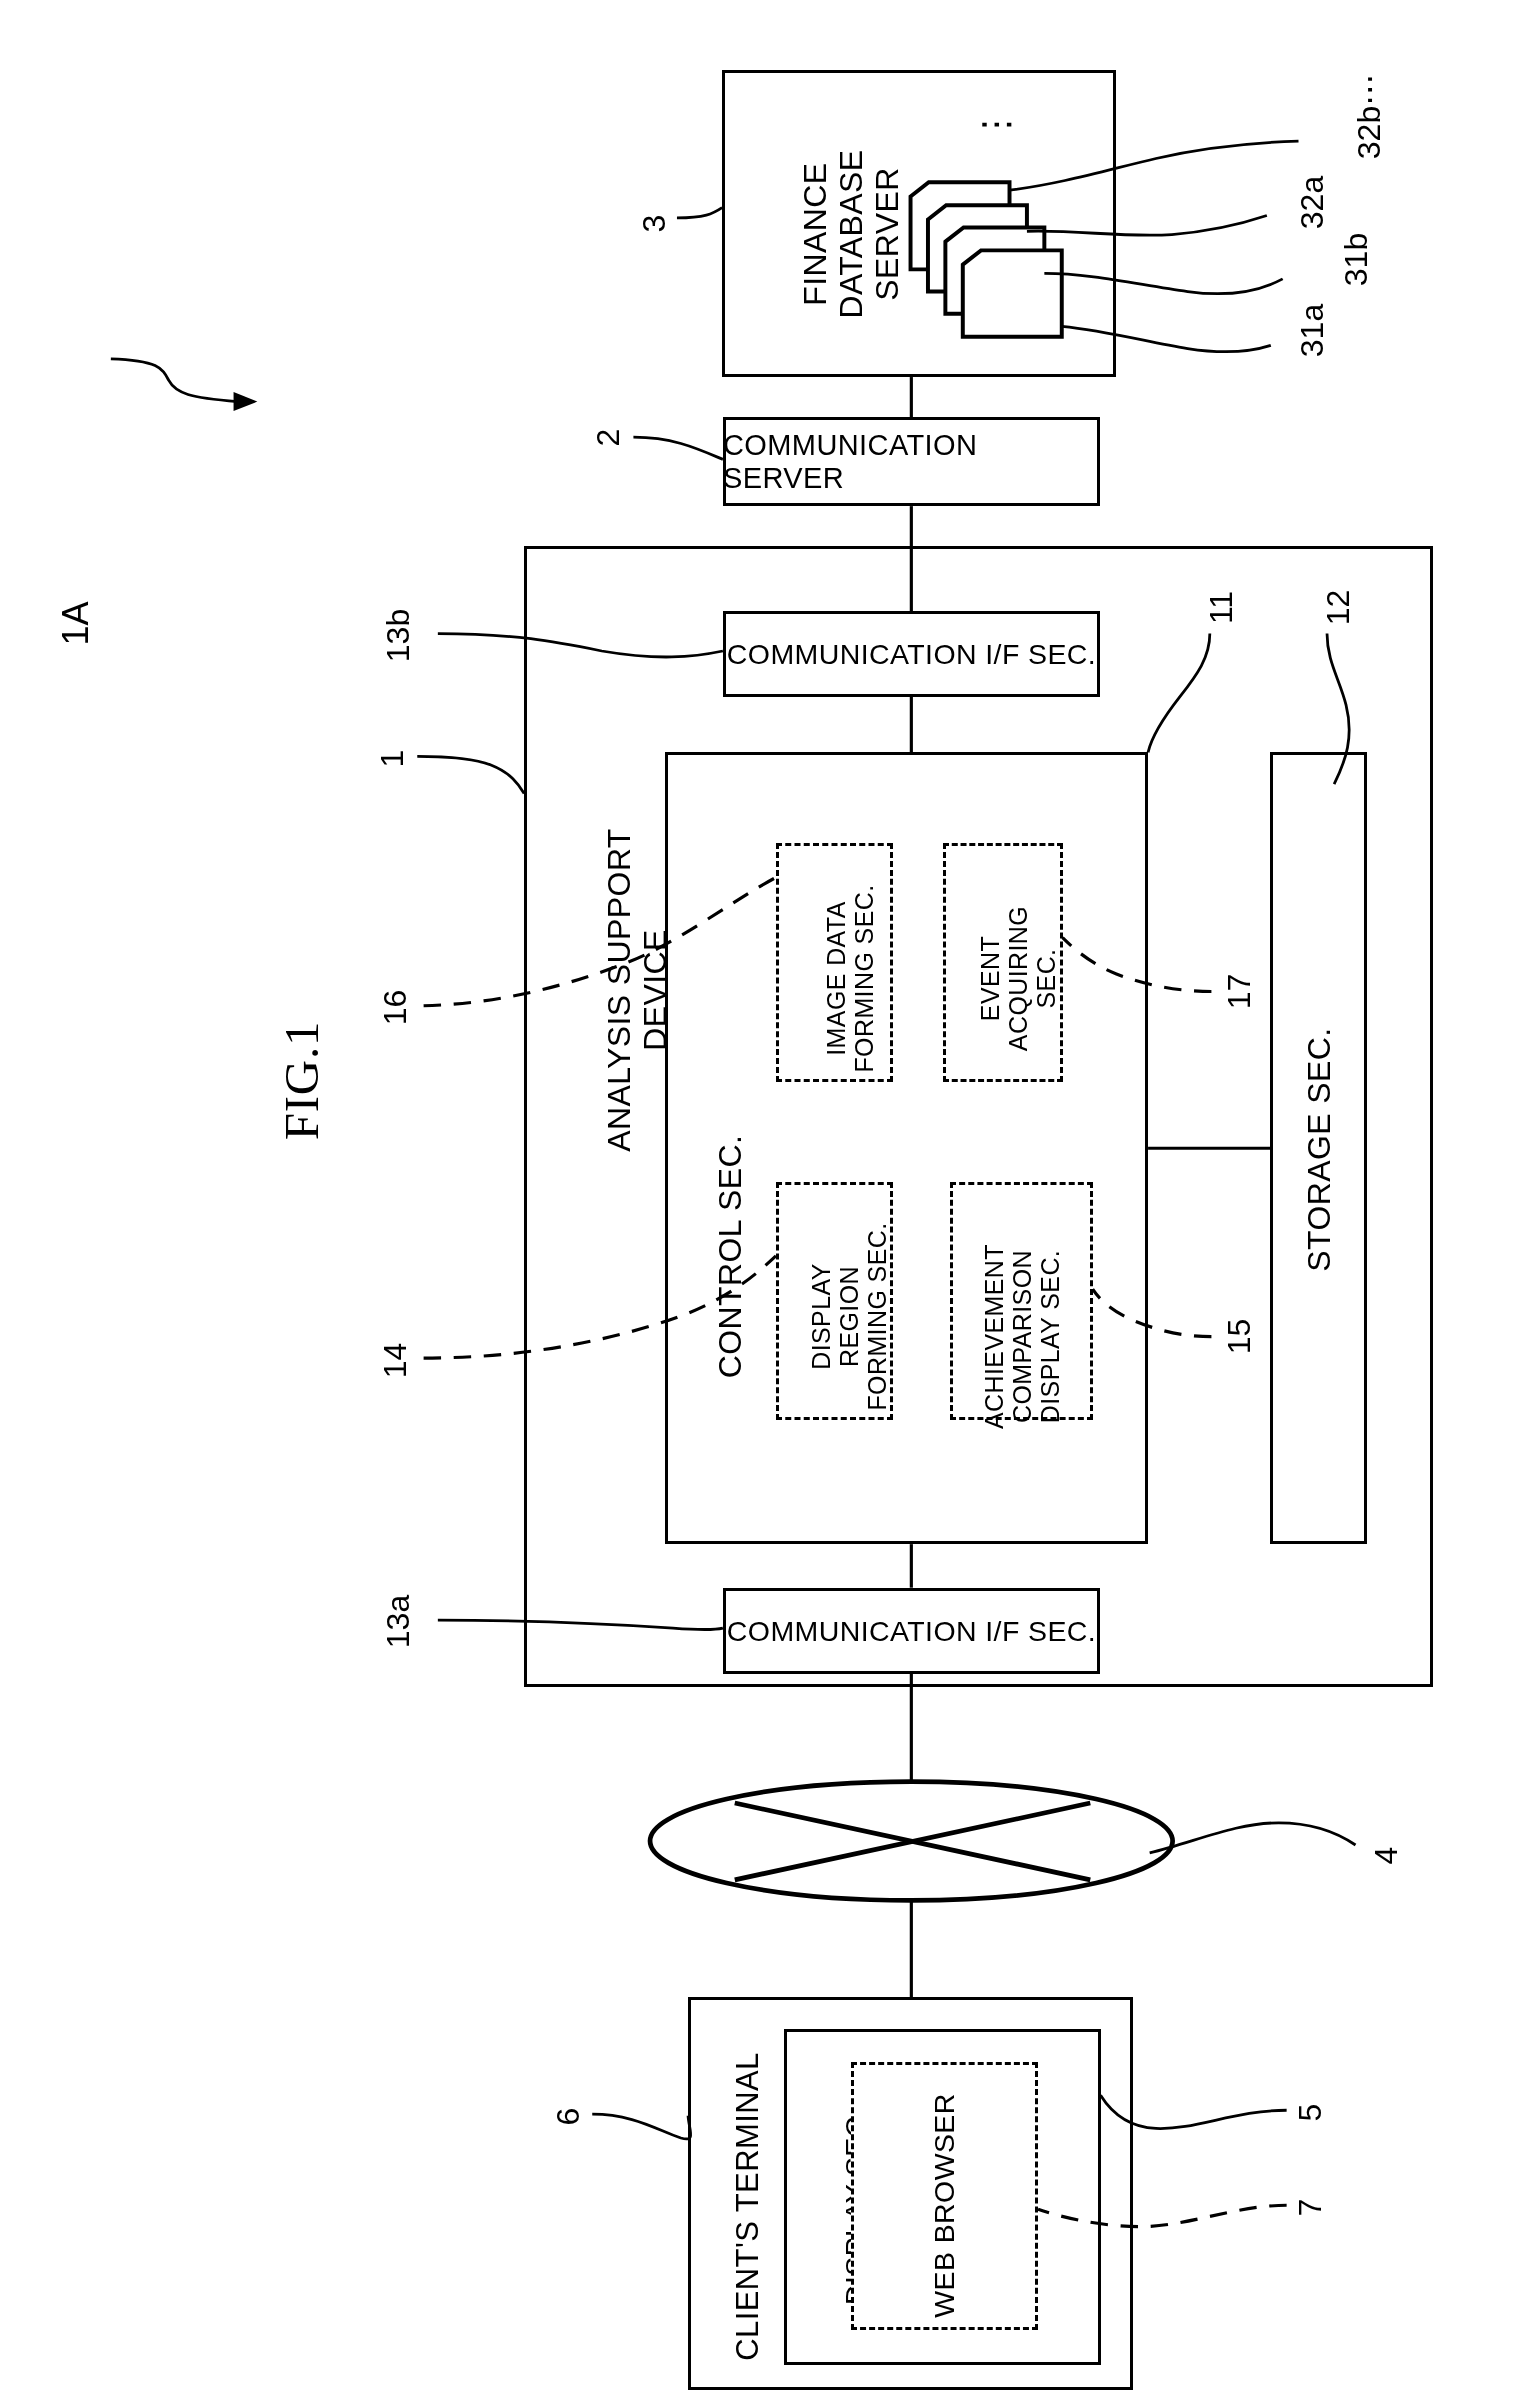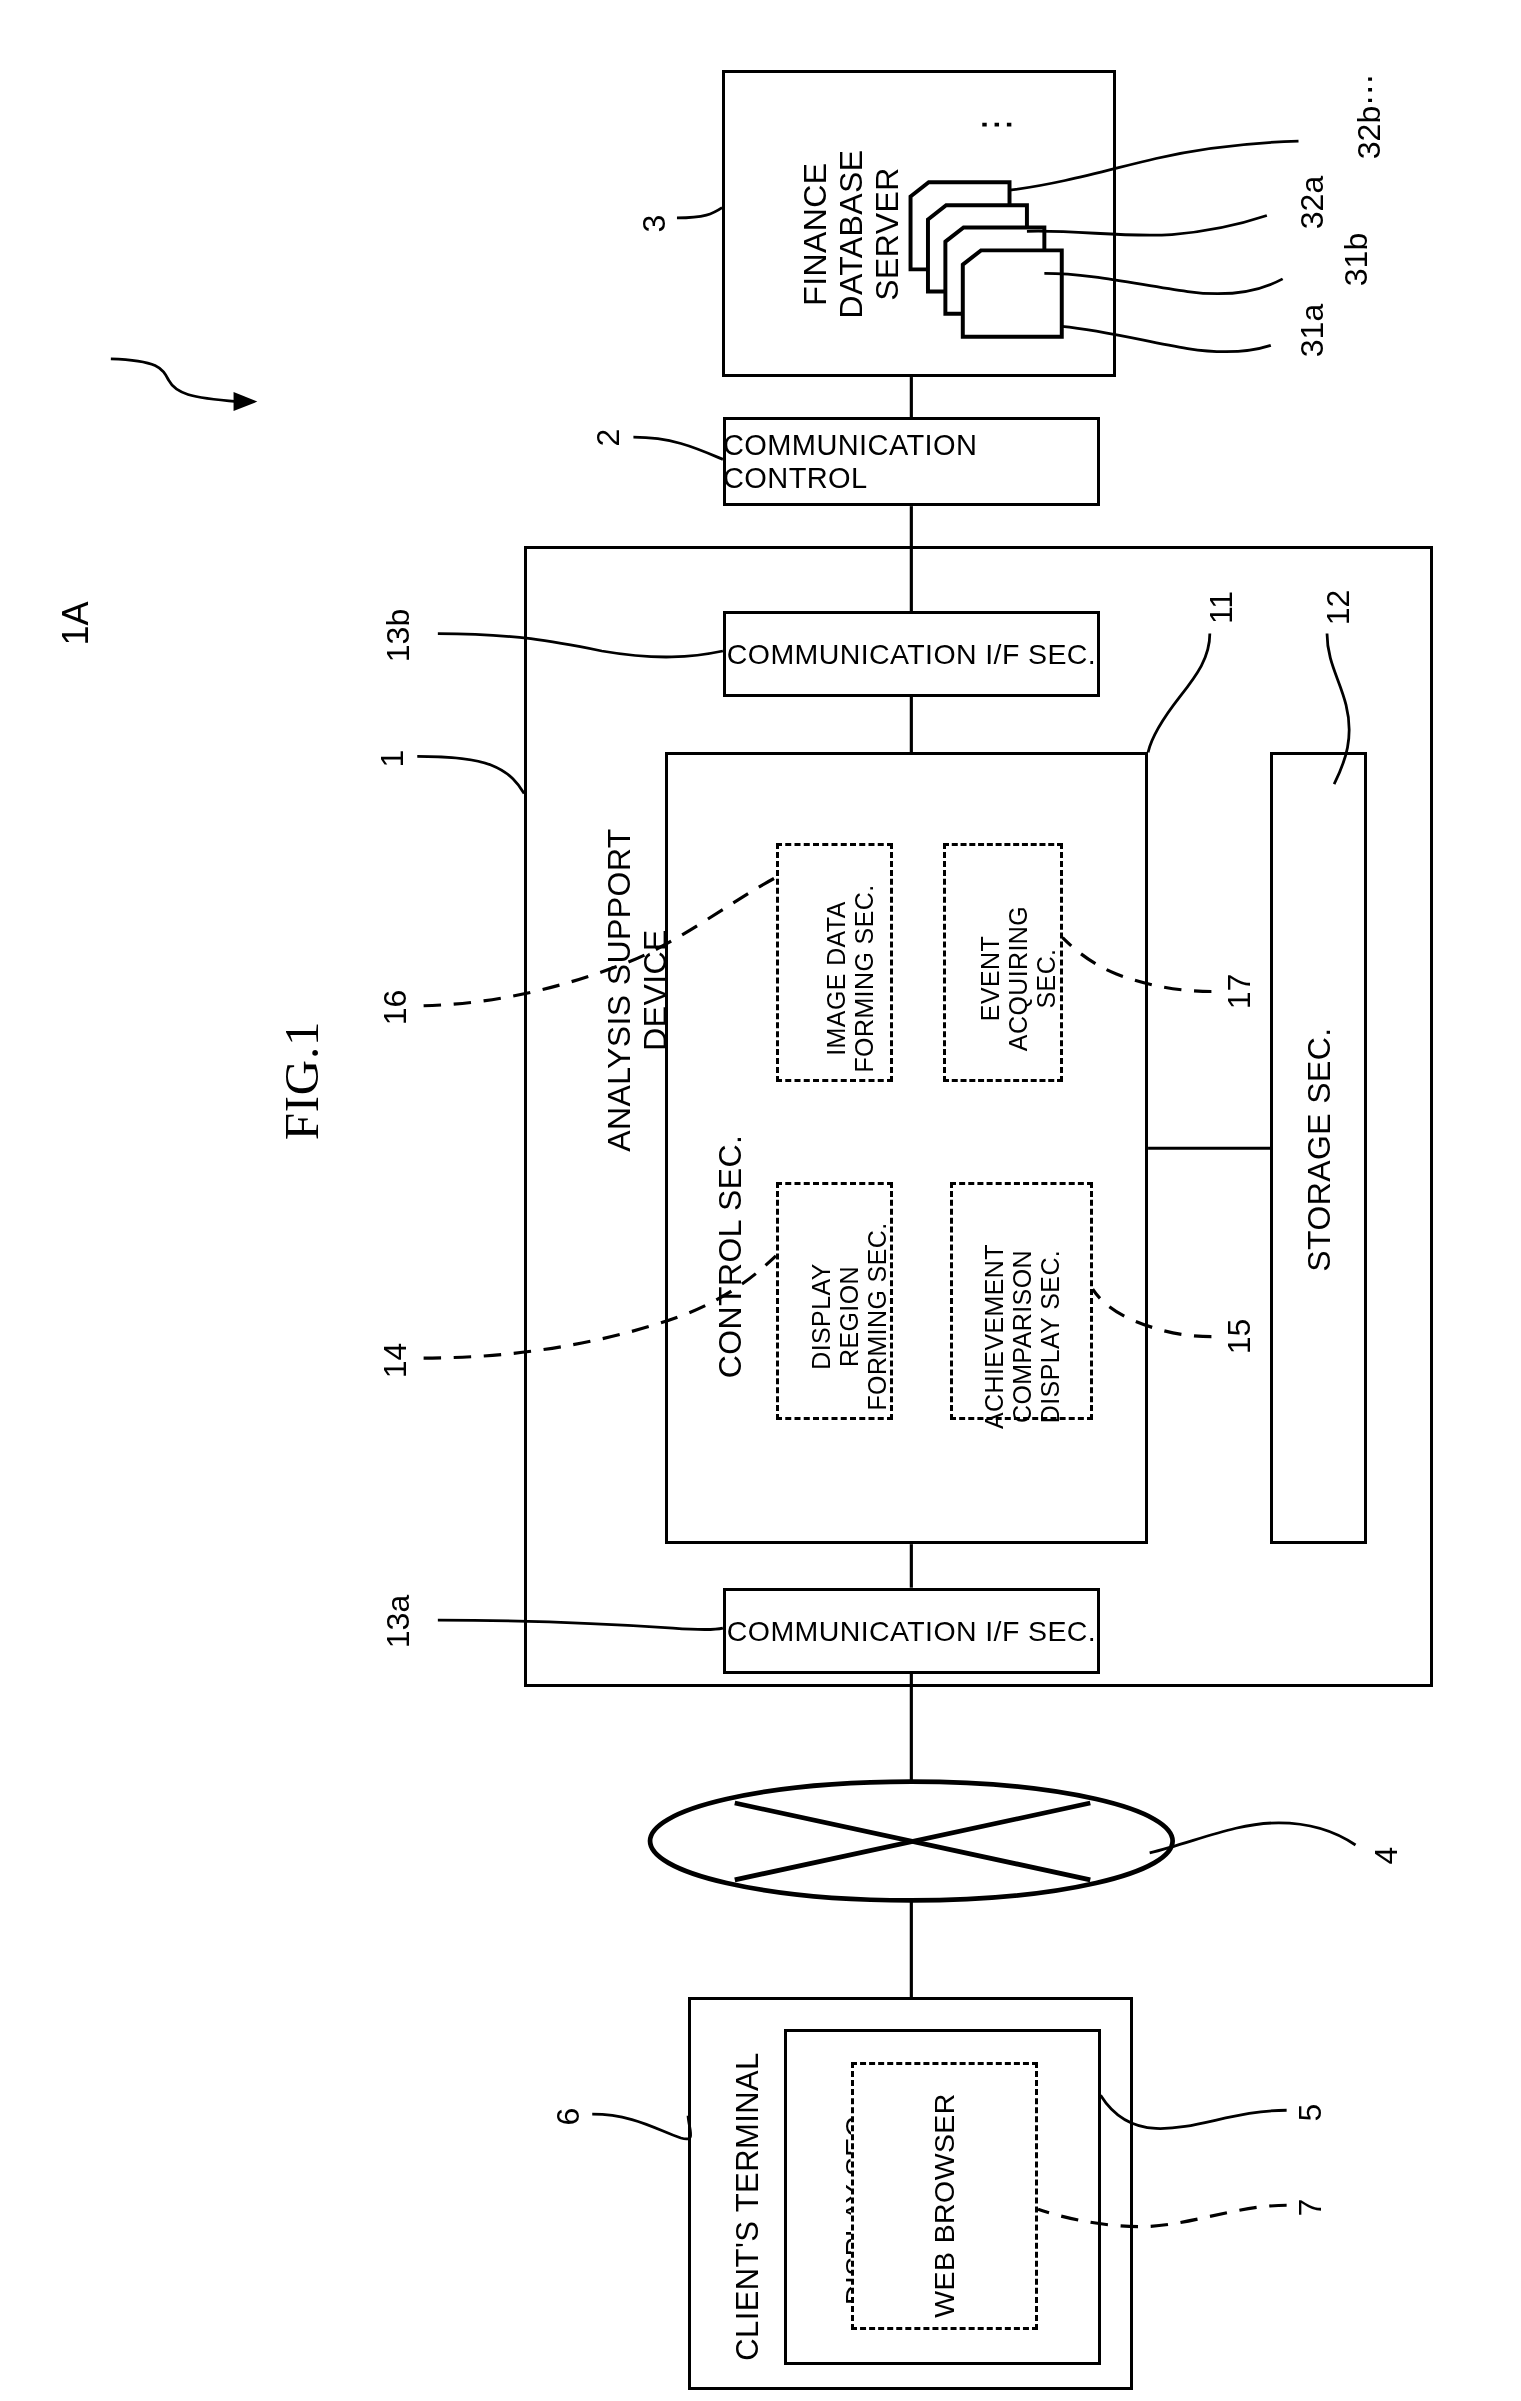--- a/index.html
+++ b/index.html
@@ -97,21 +97,21 @@
   <div class="dots" style="left:998px;top:71px;width:48px;height:95px;">⋮</div>
 
   <div class="ref" style="left:1277px;top:309px;width:71px;height:43px;">31a</div>
   <div class="ref" style="left:1321px;top:238px;width:71px;height:43px;">31b</div>
   <div class="ref" style="left:1277px;top:181px;width:71px;height:43px;">32a</div>
   <div class="ref" style="left:1321px;top:95px;width:95px;height:43px;">32b⋯</div>
 
   <div class="box" style="left:723px;top:417px;width:377px;height:89px;"></div>
   <div style="position:absolute;left:723px;top:417px;width:377px;height:89px;
               display:flex;align-items:center;justify-content:center;
-              font-size:29px;letter-spacing:0.4px;">COMMUNICATION CONTROL</div>
+              font-size:29px;letter-spacing:0.4px;">COMMUNICATION SERVER</div>
   <div class="ref" style="left:586px;top:416px;width:44px;height:43px;">2</div>
 
   <div class="box" style="left:524px;top:546px;width:909px;height:1141px;"></div>
   <div class="rot multi" style="left:432px;top:966px;width:412px;height:48px;font-size:32px;">ANALYSIS SUPPORT DEVICE</div>
   <div class="ref" style="left:372px;top:737px;width:40px;height:43px;">1</div>
 
   <div class="box" style="left:723px;top:611px;width:377px;height:86px;"></div>
   <div style="position:absolute;left:723px;top:611px;width:377px;height:86px;
               display:flex;align-items:center;justify-content:center;
               font-size:28.5px;letter-spacing:0.4px;">COMMUNICATION I/F SEC.</div>

